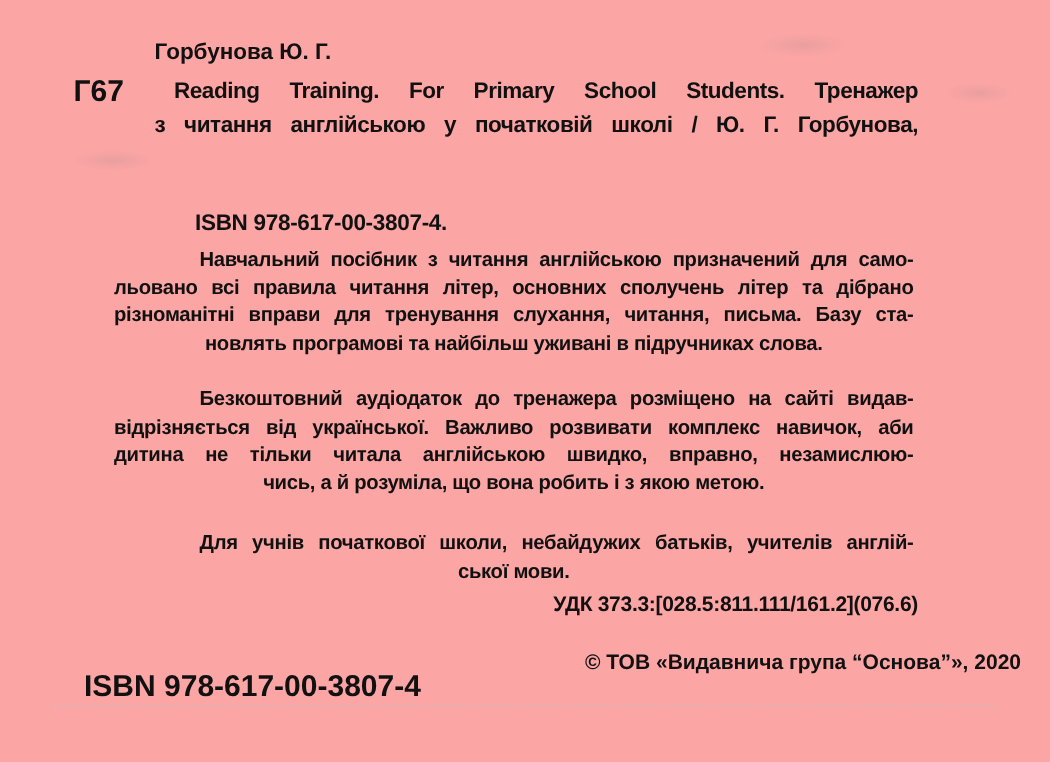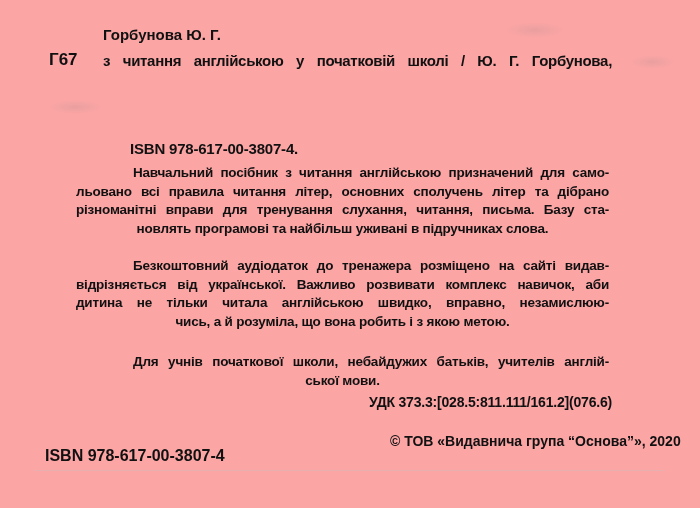--- a/index.html
+++ b/index.html
@@ -10,42 +10,42 @@
     color:#111;
     font-family:"Liberation Sans", sans-serif;
     font-weight:bold;
     overflow:hidden;
     -webkit-font-smoothing:antialiased;
   }
   .abs { position:absolute; }
 
   
   .author      { left:103px; top:26px;  font-size:15px; }
-  .index-code  { left:49px;  top:50px;  font-size:17px; }
+  .index-code  { left:49px;  top:50px;  font-size:20px; }
   .bib         { left:103px; top:50px;  width:509px; font-size:15px; letter-spacing:-0.3px; }
   .bib .ln     { line-height:22.6px; }
   .bib .ln.first { padding-left:13px; }
   .isbn-entry  { left:103px; top:140px; font-size:15px; padding-left:27px; letter-spacing:-0.2px; }
 
   
   .para        { left:76px; width:533px; font-size:13.5px; letter-spacing:-0.2px; }
   .para .ln    { line-height:18.6px;text-align:center; }
   .para .ln.first { padding-left:57px; }
   .p1 { top:164px; }
   .p2 { top:257px; }
   .p3 { top:353px; }
 
   
   .just { text-align:justify; text-align-last:justify; }
   .left { text-align:left; }
 
   .udk         { right:88px; top:394px; font-size:14px; letter-spacing:-0.2px; }
 
   
-  .footer-isbn { left:45px;  top:447px; font-size:16px; }
+  .footer-isbn { left:56px;  top:447px; font-size:20px; }
   .copyright   { left:390px; top:430px; font-size:14px; }
   .copyright .ln { line-height:22.5px; white-space:nowrap; }
 
   
   .scan-rule {
     left:35px; top:470px; width:628px; height:0;
     border-top:1px dotted #c2c2c2; opacity:.7;
   }
   
   .smudge { border-radius:50%; pointer-events:none;
@@ -57,20 +57,21 @@
 </head>
 <body>
 
 <div class="page">
 
   <div class="abs author">Горбунова Ю. Г.</div>
 
   <div class="abs index-code">Г67</div>
 
   <div class="abs bib">
+    <div class="ln first just">Reading Training. For Primary School Students. Тренажер</div>
     <div class="ln just">з читання англійською у початковій школі / Ю. Г. Горбунова,</div>
   </div>
 
   <div class="abs isbn-entry">ISBN 978-617-00-3807-4.</div>
 
   <div class="abs para p1">
     <div class="ln first just">Навчальний посібник з читання англійською призначений для само-</div>
     <div class="ln just">льовано всі правила читання літер, основних сполучень літер та дібрано</div>
     <div class="ln just">різноманітні вправи для тренування слухання, читання, письма. Базу ста-</div>
     <div class="ln left">новлять програмові та найбільш уживані в підручниках слова.</div>

